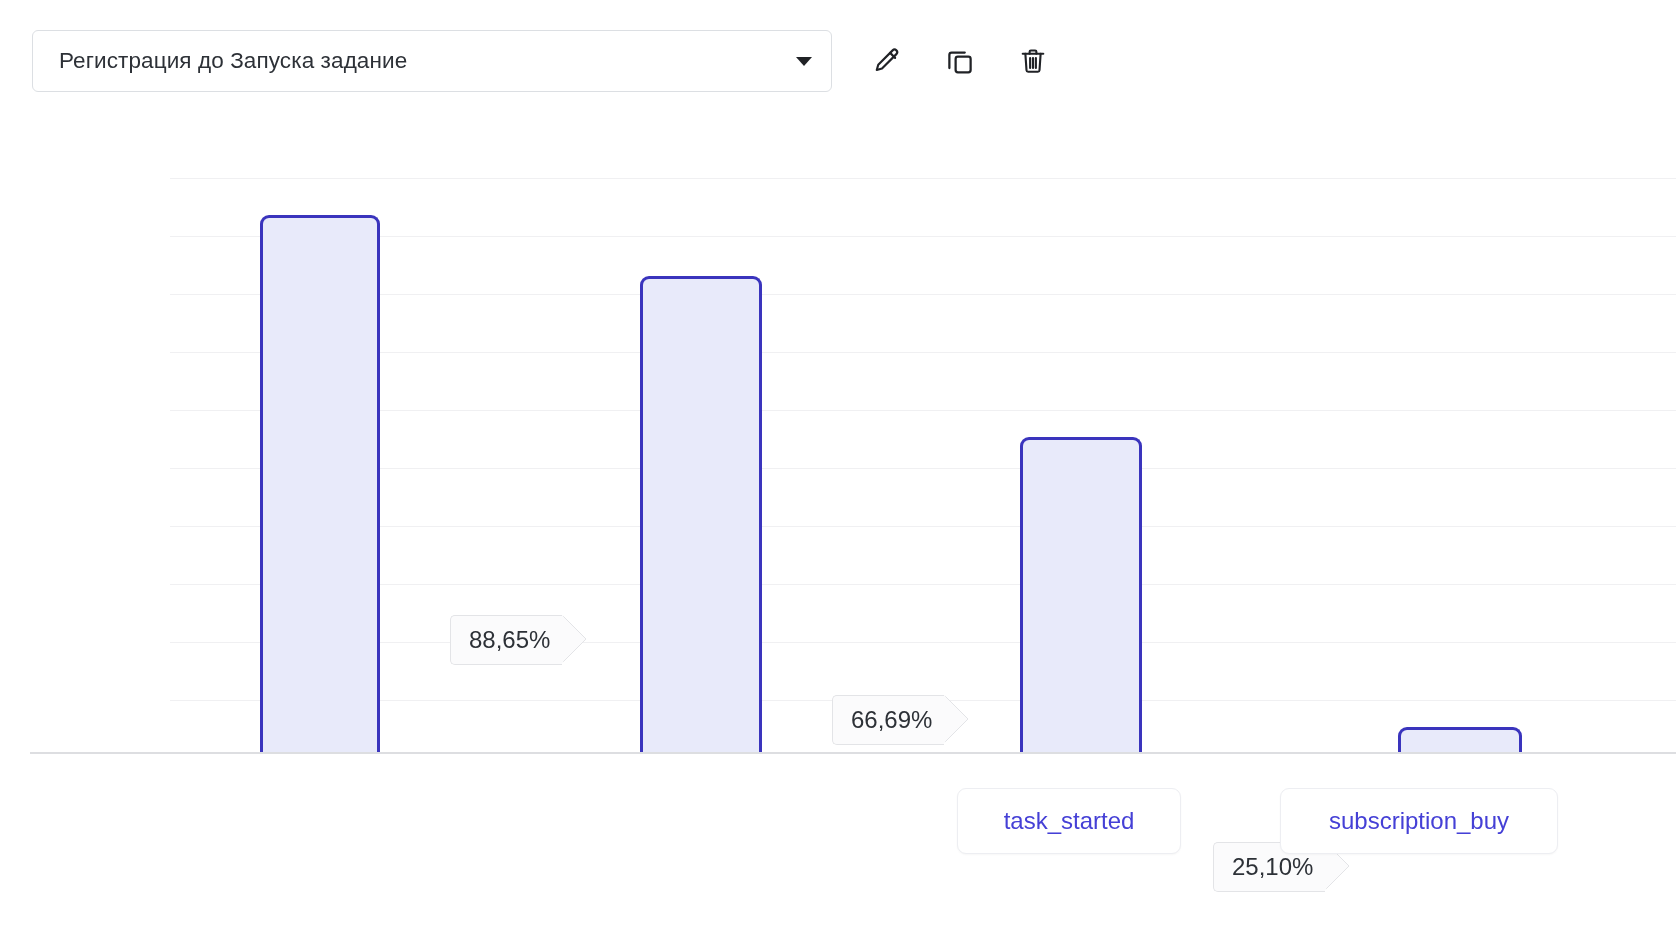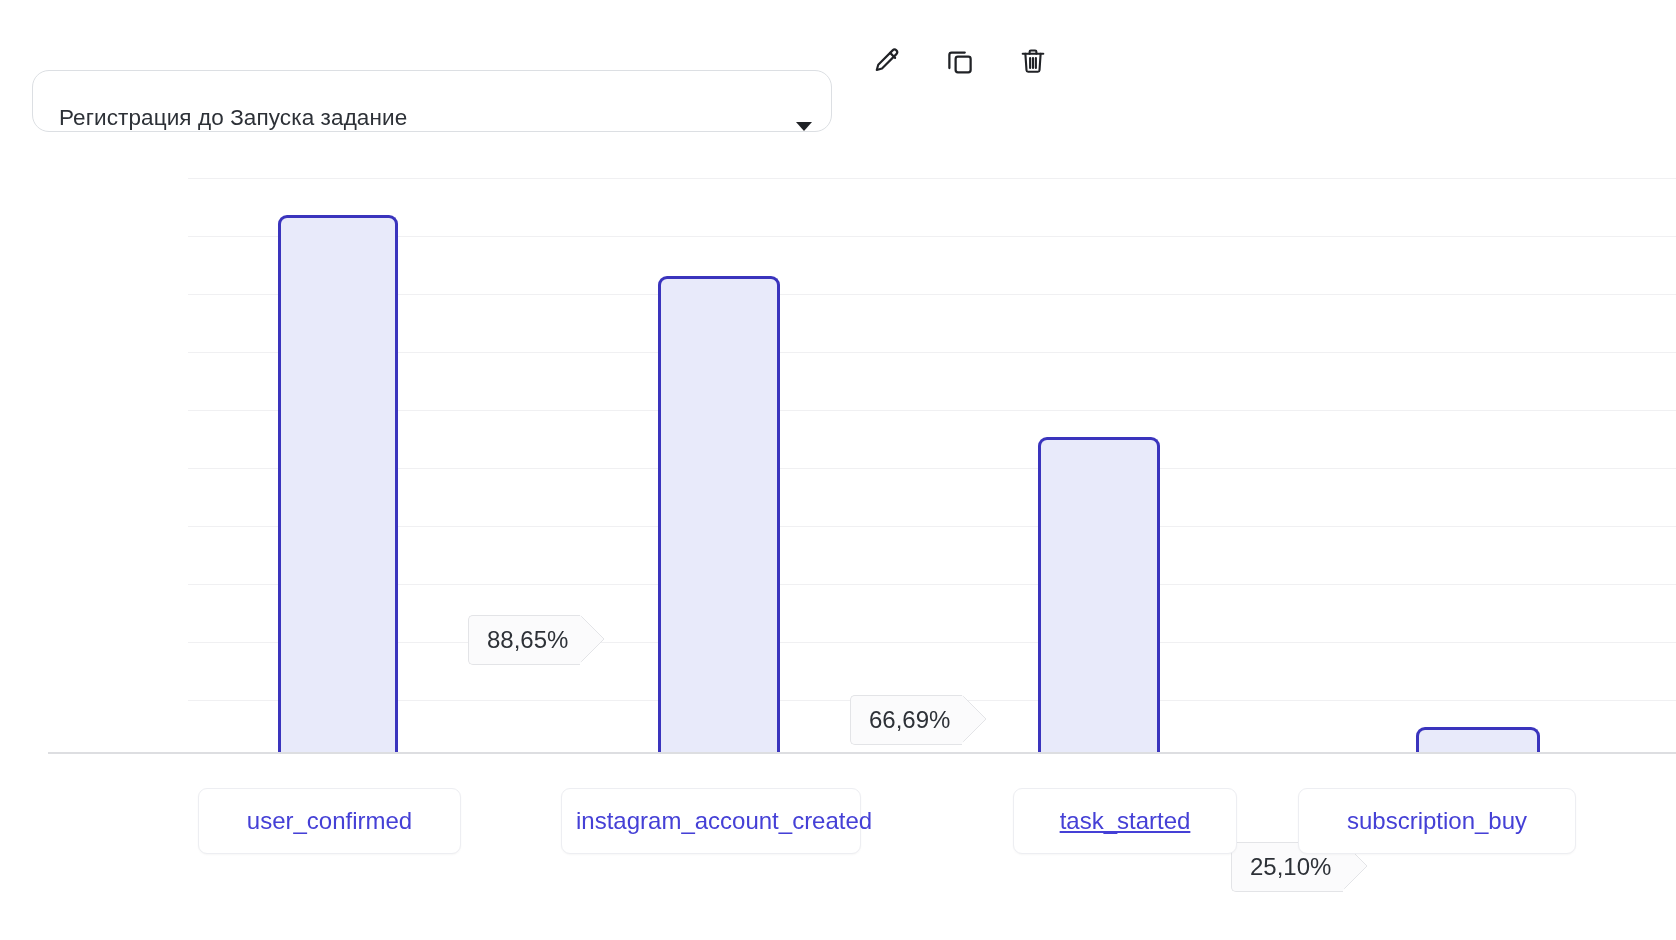--- a/index.html
+++ b/index.html
@@ -24,26 +24,25 @@
   }
 
   #funnel-select {
     position: absolute;
     left: 32px;
     top: 30px;
     width: 800px;
     height: 62px;
     box-sizing: border-box;
     border: 1px solid #dcdfe3;
-    border-radius: 17px;
+    border-radius: 6px;
     background: #ffffff;
     display: flex;
-    align-items: flex-end;
+    align-items: center;
     cursor: pointer;
-    margin-top: 40px;
   }
   #funnel-select .sel-text {
     flex: 1 1 auto;
     padding-left: 26px;
     font-size: 22.5px;
     color: #2d3137;
     letter-spacing: 0.1px;
     white-space: nowrap;
     overflow: hidden;
   }
@@ -79,21 +78,20 @@
   #btn-copy   { left: 937px; }
   #btn-delete { left: 1010px; }
 
   
   #chart {
     position: absolute;
     left: 0;
     top: 120px;
     width: 1396px;
     height: 820px;
-    margin-left: 18px;
   }
 
   #plot-area {
     position: absolute;
     left: 0;
     top: 0;
     width: 1676px;
     height: 640px;
   }
 
@@ -257,21 +255,19 @@
       <span class="chev">
         <svg width="26" height="48" viewBox="0 0 26 48">
           <path d="M0 0 L24 24 L0 48" fill="#fbfbfc" stroke="#e3e4e7" stroke-width="1"></path>
           <path d="M0 0 L0 48" stroke="#fbfbfc" stroke-width="2.5"></path>
         </svg>
       </span>
     </div>
 
   </div>
 
-  <div class="cat-label" style="left:180px; top:668px; width:263px;">user_confirmed</div>
-
-  <div class="cat-label" style="left:543px; top:668px; width:300px;">instagram_account_created</div>
-
-  <div class="cat-label" style="left:995px; top:668px; width:224px;text-decoration:underline;">task_started</div>
+
+
+  <div class="cat-label" style="left:957px; top:668px; width:224px;">task_started</div>
 
   <div class="cat-label" style="left:1280px; top:668px; width:278px;">subscription_buy</div>
 
 </div>
 
 </body></html>

